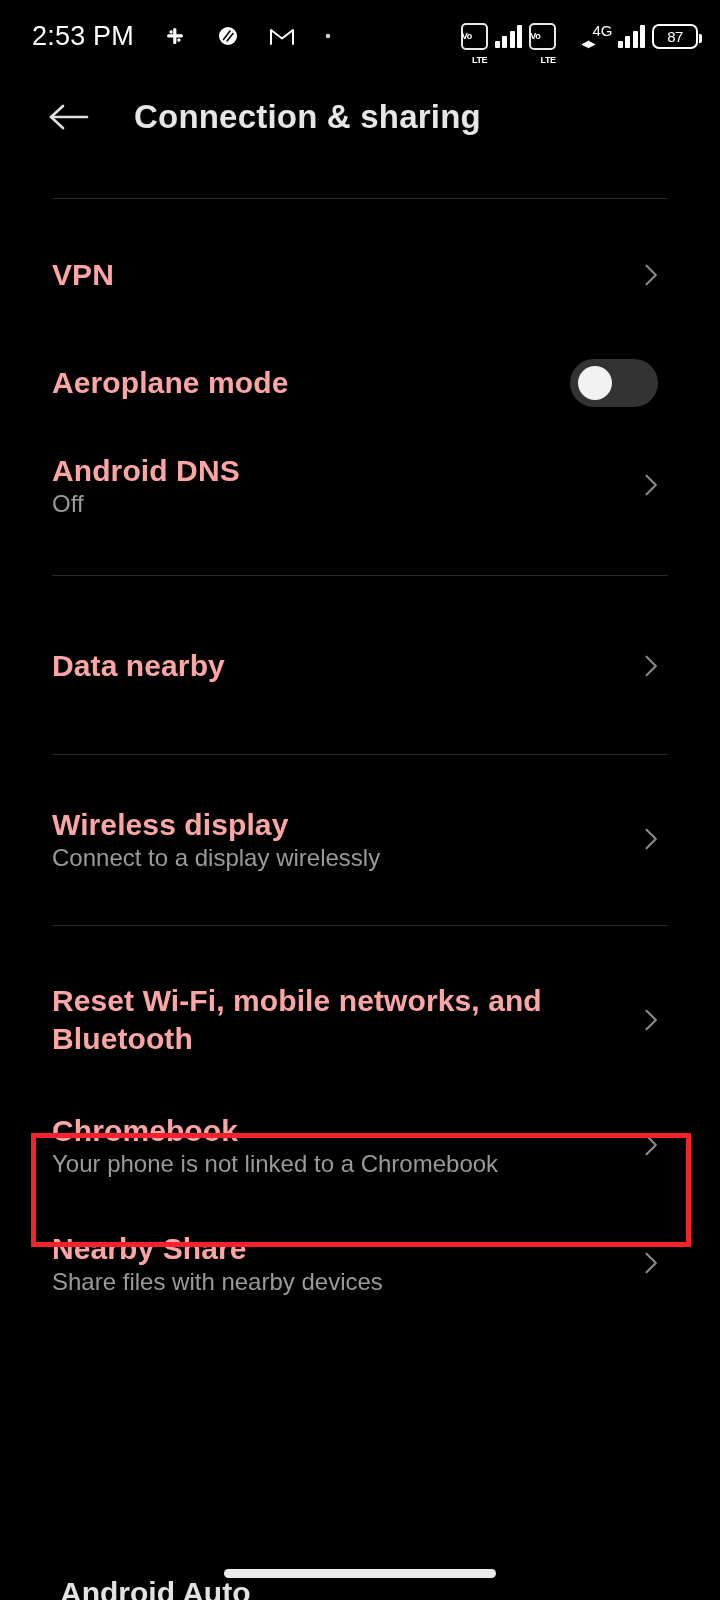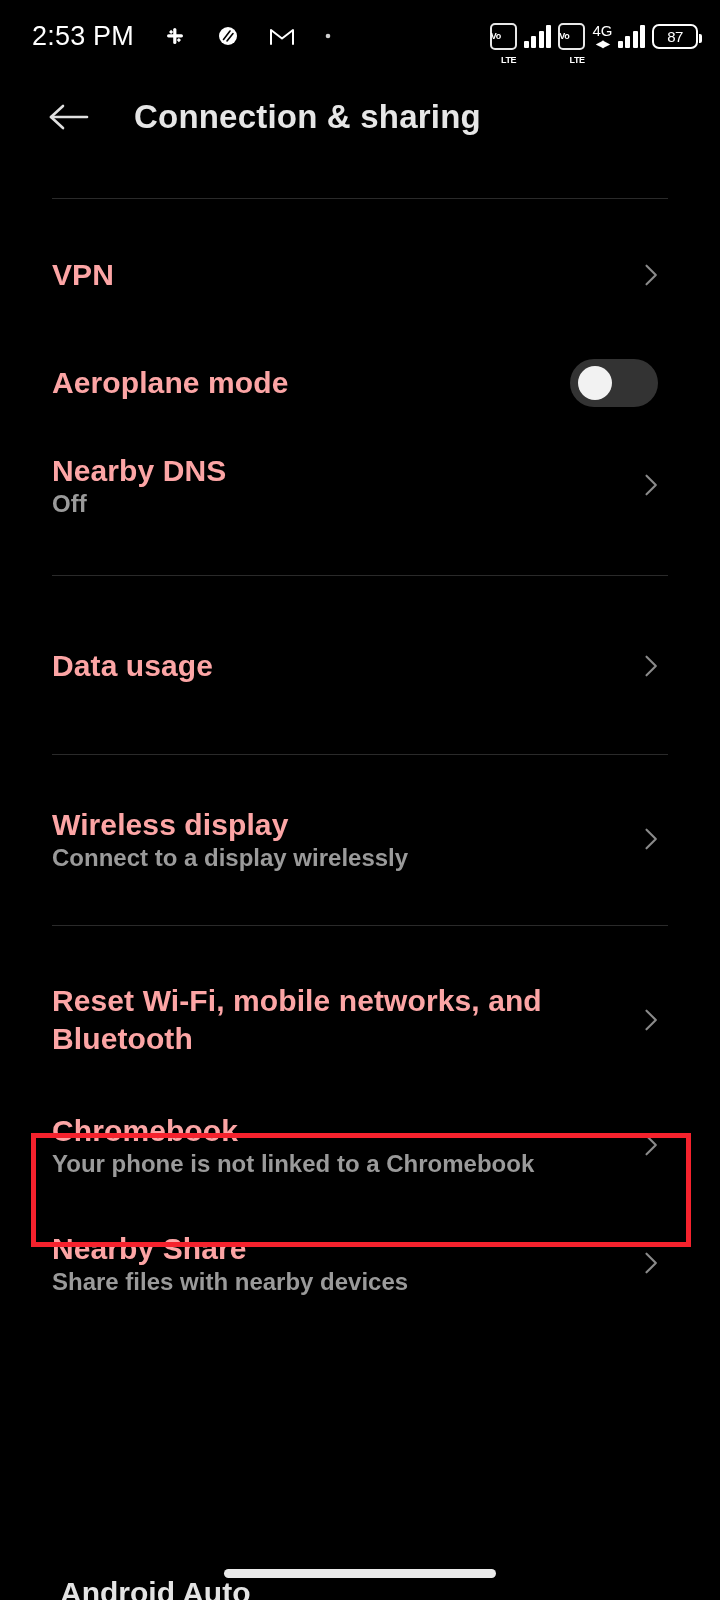--- a/index.html
+++ b/index.html
@@ -32,21 +32,21 @@
   .volte i { font-size:9px; color:#fff; font-weight:700; font-style:normal; letter-spacing:-0.3px;margin-top:48px; }
 
   .bars { display:flex; align-items:flex-end; gap:2.5px; height:24px; }
   .bars span { width:5px; background:#fff; border-radius:1px; }
   .bars .b1 { height:7px; }
   .bars .b2 { height:12px; }
   .bars .b3 { height:17px; }
   .bars .b4 { height:23px; }
 
   .net4g { display:flex; flex-direction:column; align-items:center; margin-right:-2px; }
-  .net4g .lbl { font-size:15px; color:#fff; font-weight:500; line-height:1; margin-bottom:1px; }
+  .net4g .lbl { font-size:15px; color:#fff; font-weight:500; line-height:1; margin-bottom:1px;margin-left:29px; }
   .net4g .arrows { font-size:10px; color:#fff; line-height:1; letter-spacing:-1px; }
 
   .battery {
     position:relative; width:46px; height:25px;
     border:2px solid #fff; border-radius:7px;
     display:flex; align-items:center; justify-content:center;
   }
   .battery:after {
     content:""; position:absolute; right:-6px; top:8px;
     width:3px; height:9px; background:#fff; border-radius:0 2px 2px 0;
@@ -74,21 +74,21 @@
   .divider { height:1px; background:#2a2a2a; margin:0 52px; }
 
   .row {
     position:relative;
     display:flex; align-items:center; justify-content:space-between;
     padding:0 52px;
     min-height:92px;
   }
   .row .texts { display:flex; flex-direction:column; justify-content:center; max-width:560px; }
   .row .title { font-size:30px; font-weight:700; color:#fca5a5; letter-spacing:0.1px; line-height:1.26; }
-  .row .sub { font-size:24px; color:#9a9a9a; font-weight:700; margin-top:0; line-height:1.2; }
+  .row .sub { font-size:24px; color:#9a9a9a; font-weight:400; margin-top:0; line-height:1.2; }
 
   .chev { width:28px; height:28px; flex:none; margin-right:4px; }
 
   .toggle {
     width:88px; height:48px; border-radius:24px; background:#333333;
     position:relative; flex:none; margin-right:10px; cursor:pointer;
   }
   .toggle .knob {
     position:absolute; top:7px; left:8px;
     width:34px; height:34px; border-radius:50%; background:#f2f2f2;
@@ -224,35 +224,35 @@
       </div>
       <div class="toggle">
         <div class="knob"></div>
       </div>
     </div>
 
     <div style="height:10px"></div>
 
     <div class="row">
       <div class="texts">
-        <span class="title">Nearby DNS</span>
+        <span class="title">Android DNS</span>
         <span class="sub">Off</span>
       </div>
       <svg class="chev" viewBox="0 0 24 24">
         <polyline points="9,4 17,12 9,20" fill="none" stroke="#8a8a8a" stroke-width="1.8" stroke-linecap="round" stroke-linejoin="round"></polyline>
       </svg>
     </div>
 
     <div style="height:44px"></div>
     <div class="divider"></div>
     <div style="height:44px"></div>
 
     <div class="row">
       <div class="texts">
-        <span class="title">Data usage</span>
+        <span class="title">Data nearby</span>
       </div>
       <svg class="chev" viewBox="0 0 24 24">
         <polyline points="9,4 17,12 9,20" fill="none" stroke="#8a8a8a" stroke-width="1.8" stroke-linecap="round" stroke-linejoin="round"></polyline>
       </svg>
     </div>
 
     <div style="height:42px"></div>
     <div class="divider"></div>
     <div style="height:38px"></div>
 

